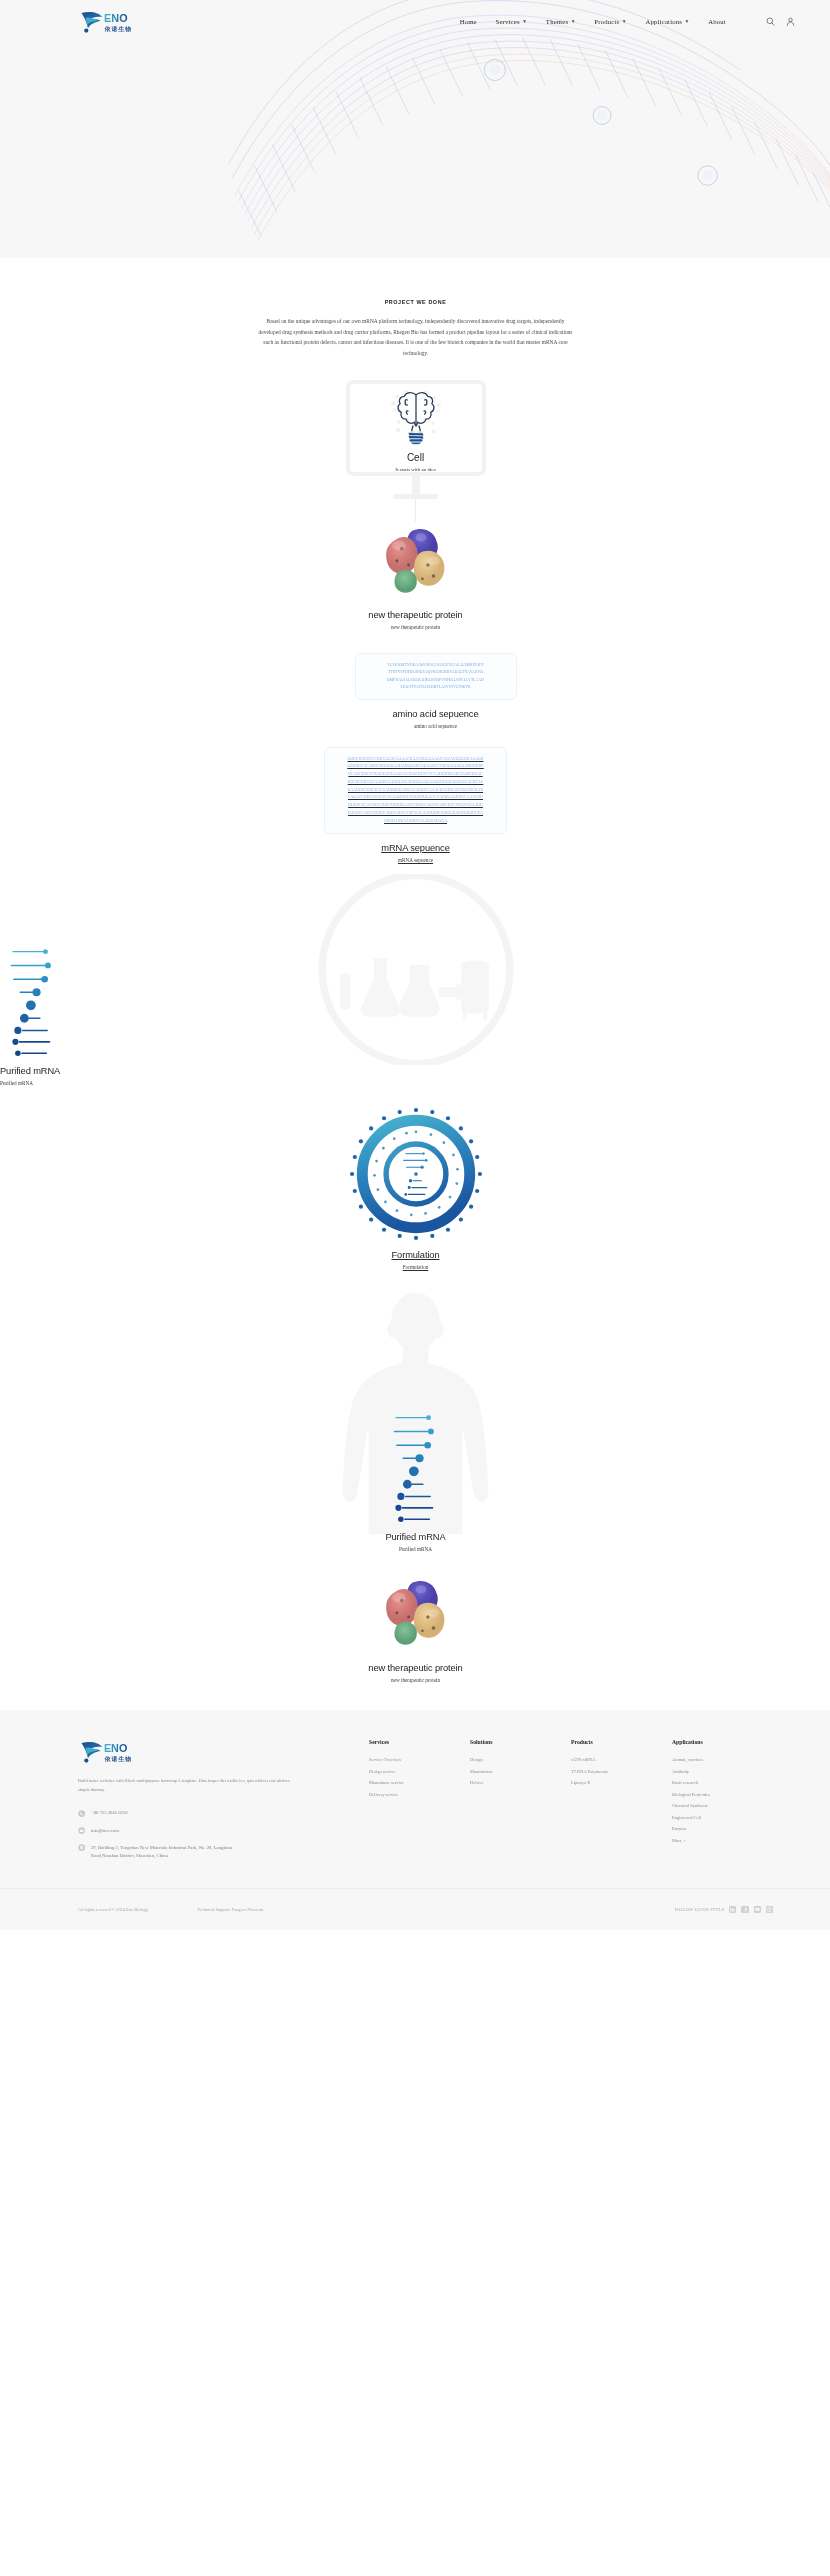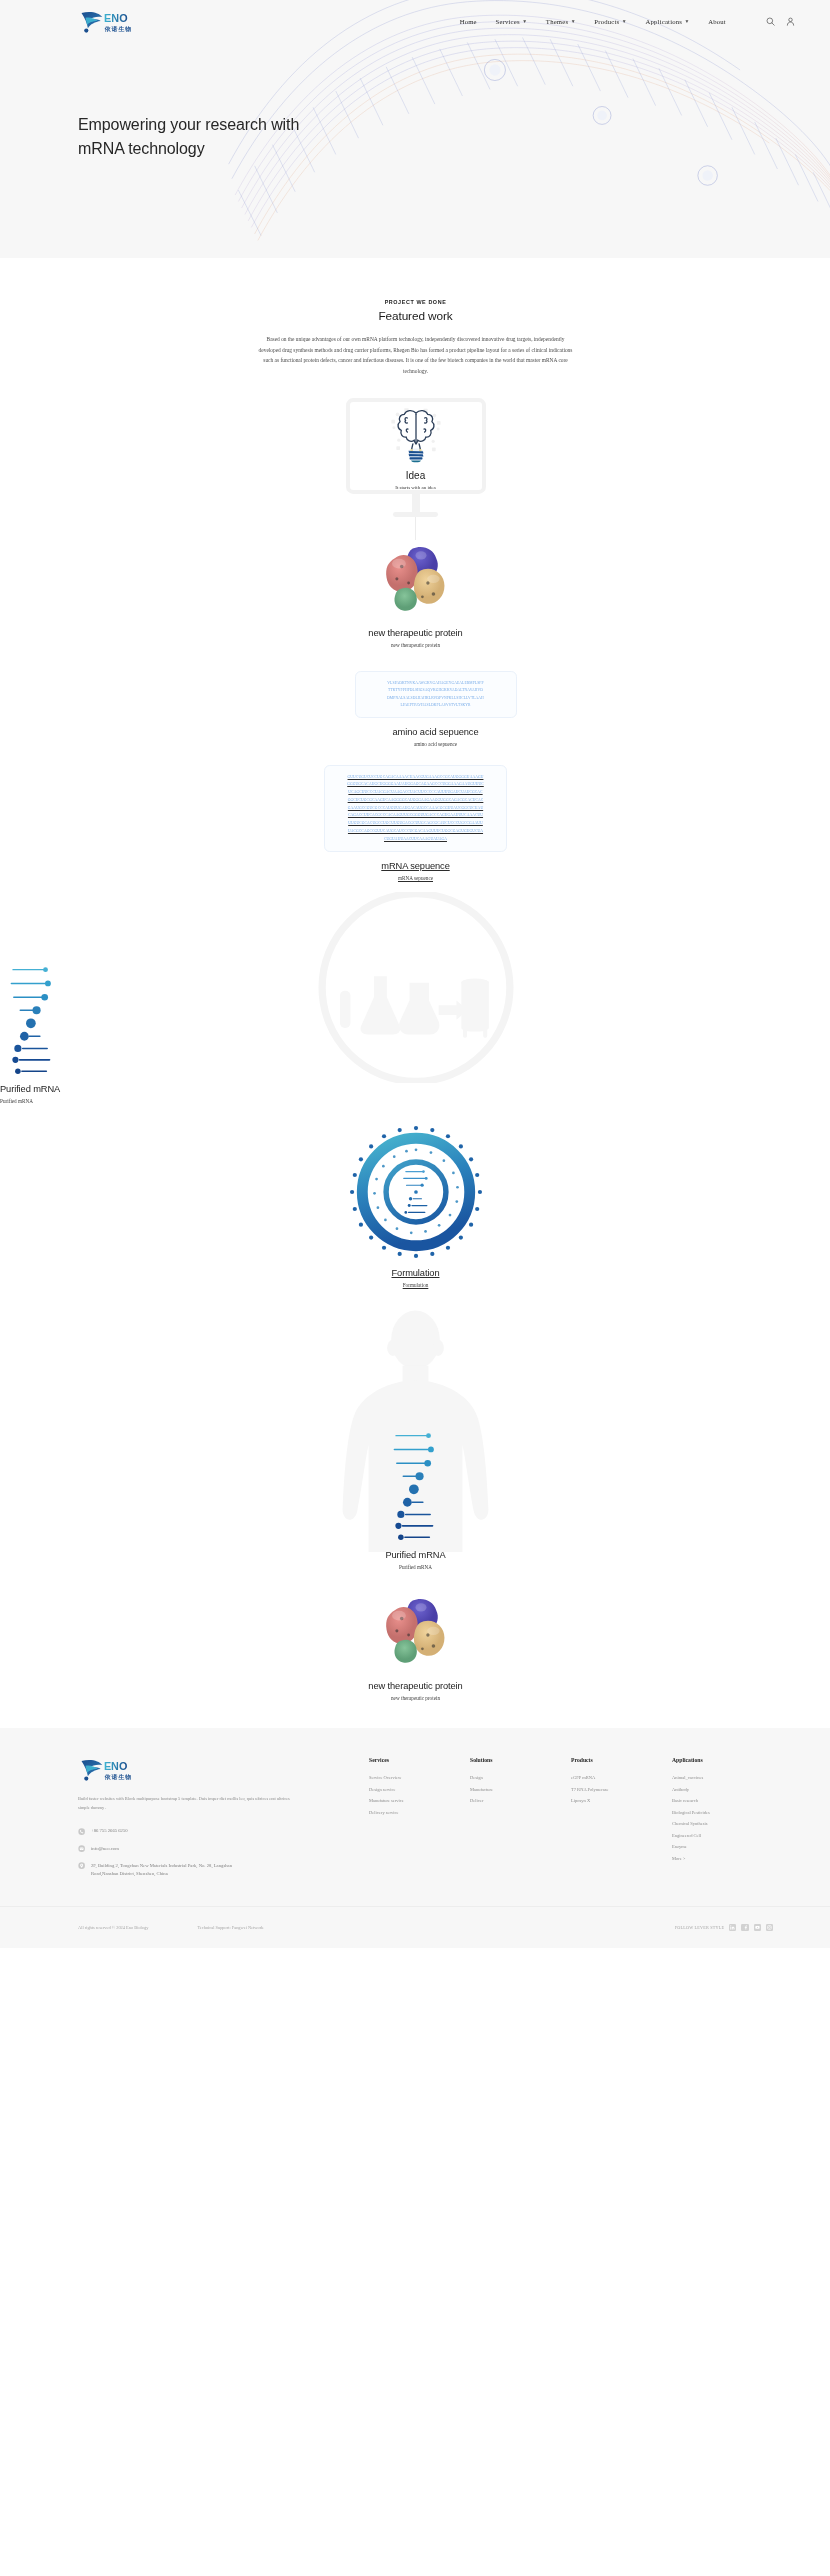--- a/index.html
+++ b/index.html
@@ -364,26 +364,24 @@
             <line x1="10.5" y1="10.5" x2="14.6" y2="14.6" stroke="#3a3a3a" stroke-width="1.1" stroke-linecap="round"></line>
           </svg>
           <svg class="nav-ic" viewBox="0 0 16 16">
             <circle cx="8" cy="5" r="3.1" fill="none" stroke="#3a3a3a" stroke-width="1.1"></circle>
             <path d="M2.4,14.6 C2.4,10.9 5,9 8,9 C11,9 13.6,10.9 13.6,14.6" fill="none" stroke="#3a3a3a" stroke-width="1.1" stroke-linecap="round"></path>
           </svg>
         </div>
       </div>
     </nav>
 
-    <h1 class="hero-title">Empowering your research with mRNA technology</h1>
   </section>
 
   <section class="featured">
     <div class="eyebrow">PROJECT WE DONE</div>
-    <h2 class="featured-title">Featured work</h2>
     <p class="featured-desc">Based on the unique advantages of our own mRNA platform technology, independently discovered innovative drug targets, independently developed drug synthesis methods and drug carrier platforms, Rhegen Bio has formed a product pipeline layout for a series of clinical indications such as functional protein defects, cancer and infectious diseases. It is one of the few biotech companies in the world that master mRNA core technology.</p>
   </section>
 
   <section class="steps">
 
     <div class="step monitor-block">
       <div class="monitor">
         <div class="screen">
           <svg width="68" height="68" viewBox="0 0 100 100">
             <g opacity=".14" fill="#9a9a9a">
@@ -420,21 +418,21 @@
               <rect x="38.5" y="80" width="23" height="3.4" rx="1"></rect>
               <rect x="38.5" y="85" width="23" height="3.4" rx="1"></rect>
               <rect x="39.5" y="90" width="21" height="3.4" rx="1"></rect>
             </g>
             <path d="M42,95 C42,99 58,99 58,95 Z" fill="#1b6e8f"></path>
             <g fill="none" stroke="#1b4f8f" stroke-width="1.5" opacity=".9">
               <path d="M38,80 L62,83"></path>
                 <path d="M38,85 L62,88"></path>
             </g>
           </svg>
-          <div class="idea-title">Idea</div>
+          <div class="idea-title">Cell</div>
           <div class="idea-sub">It starts with an idea</div>
         </div>
         <div class="stand-neck"></div>
         <div class="stand-foot"></div>
       </div>
     </div>
 
     <div class="connector"></div>
 
     <div class="step" style="margin-top:3.2px;">

